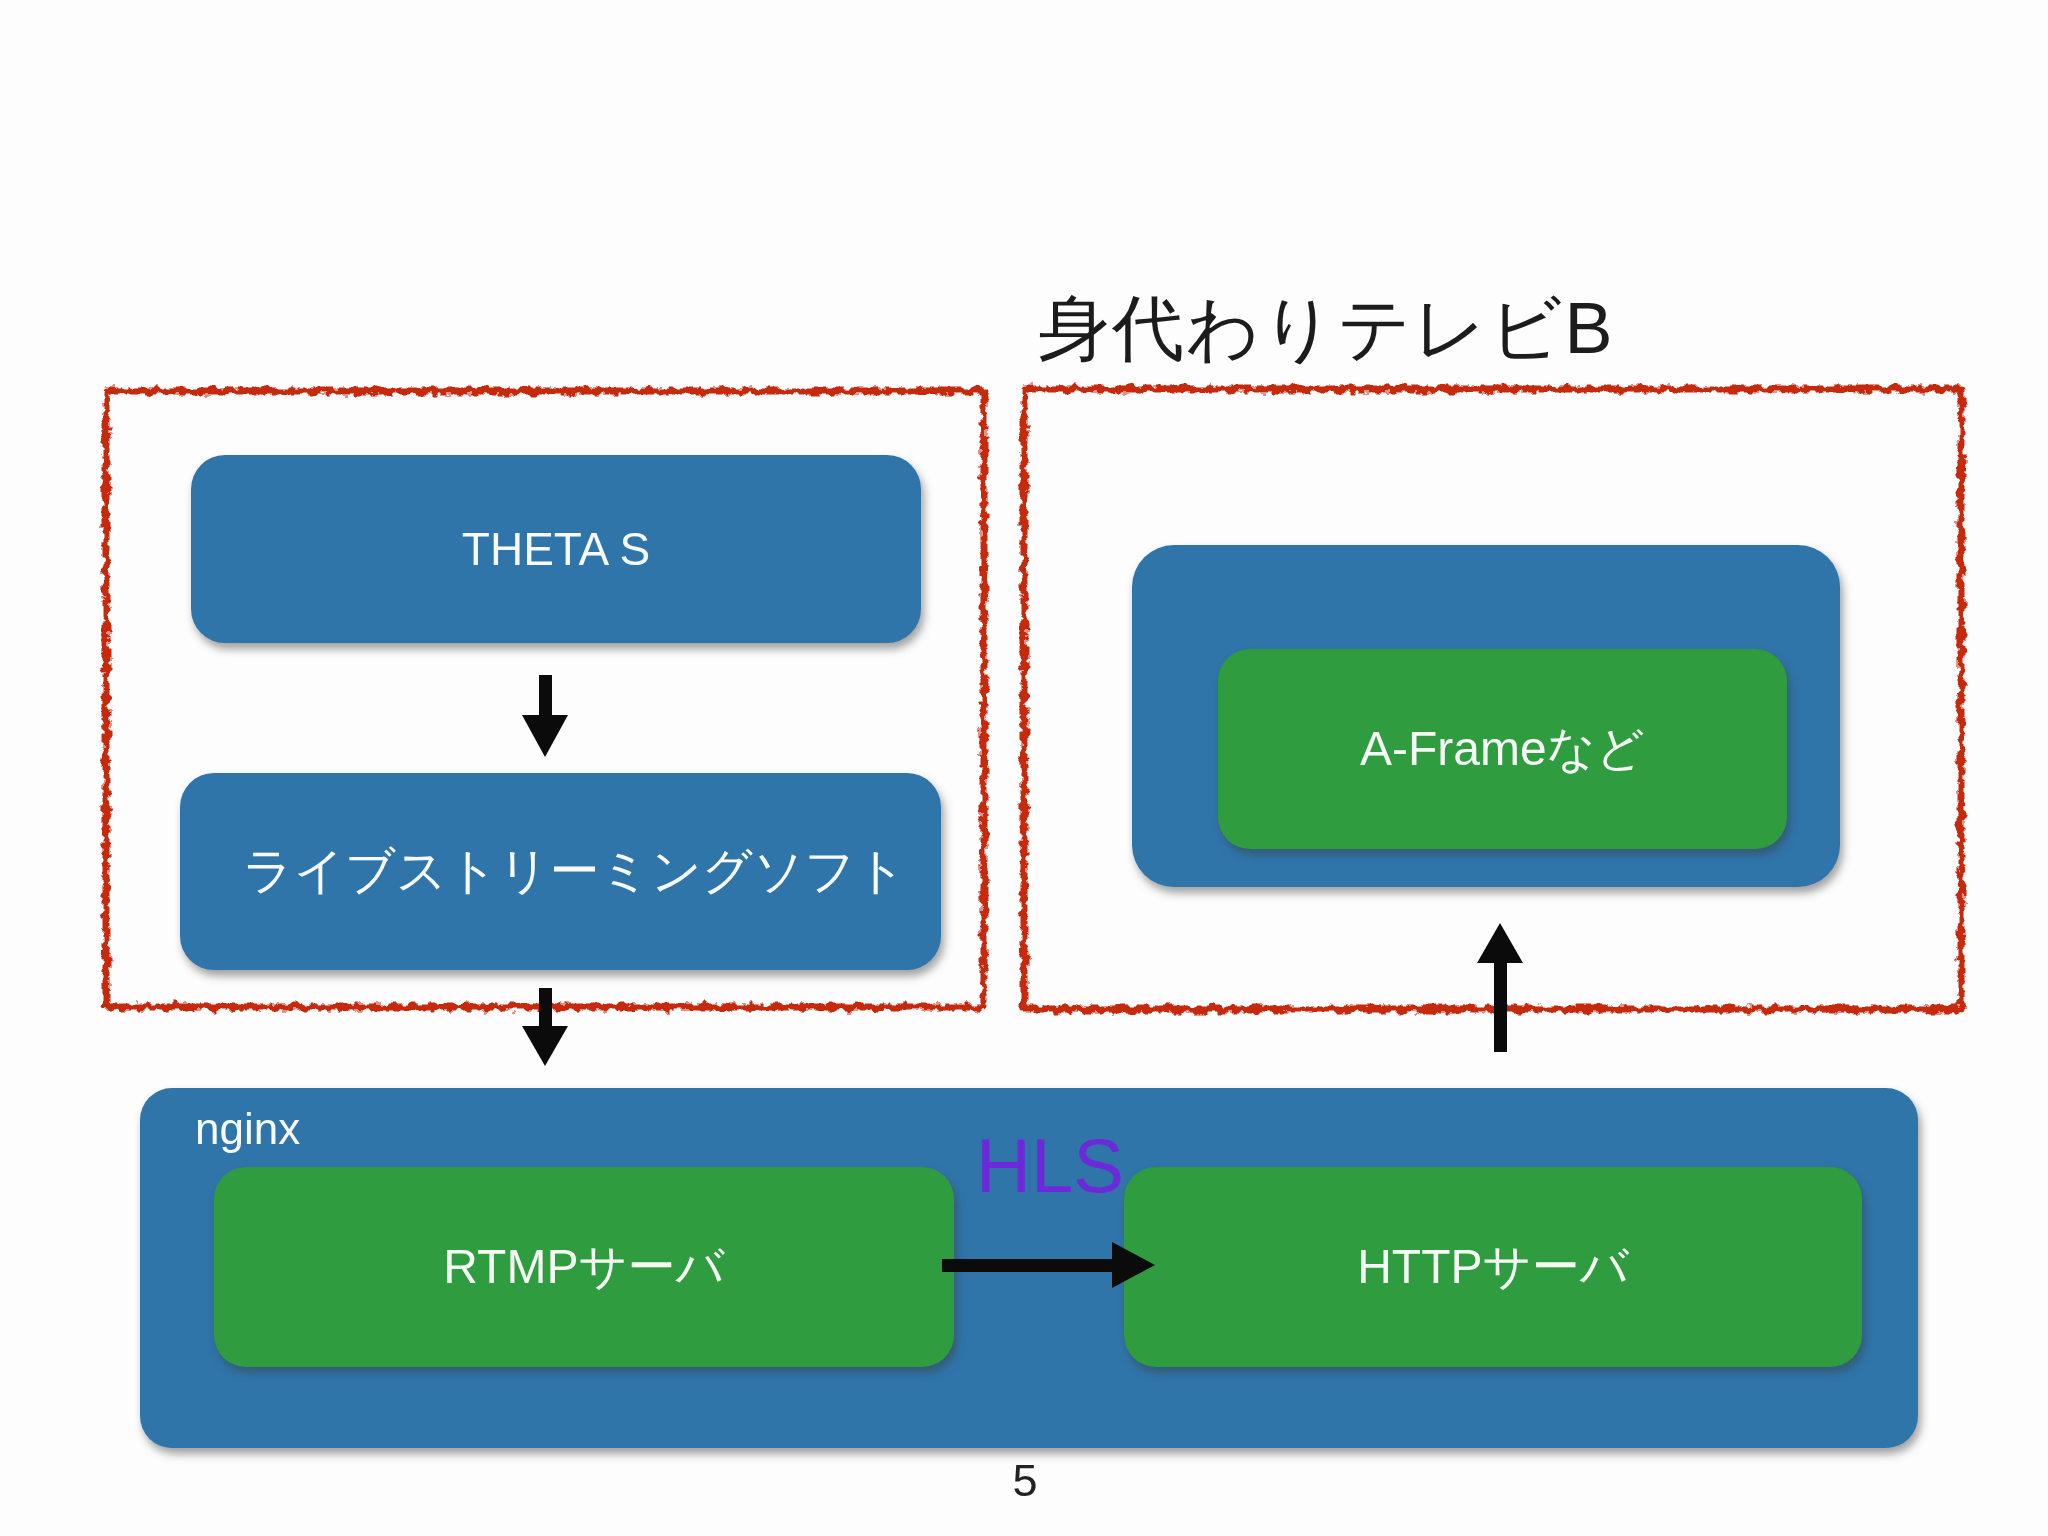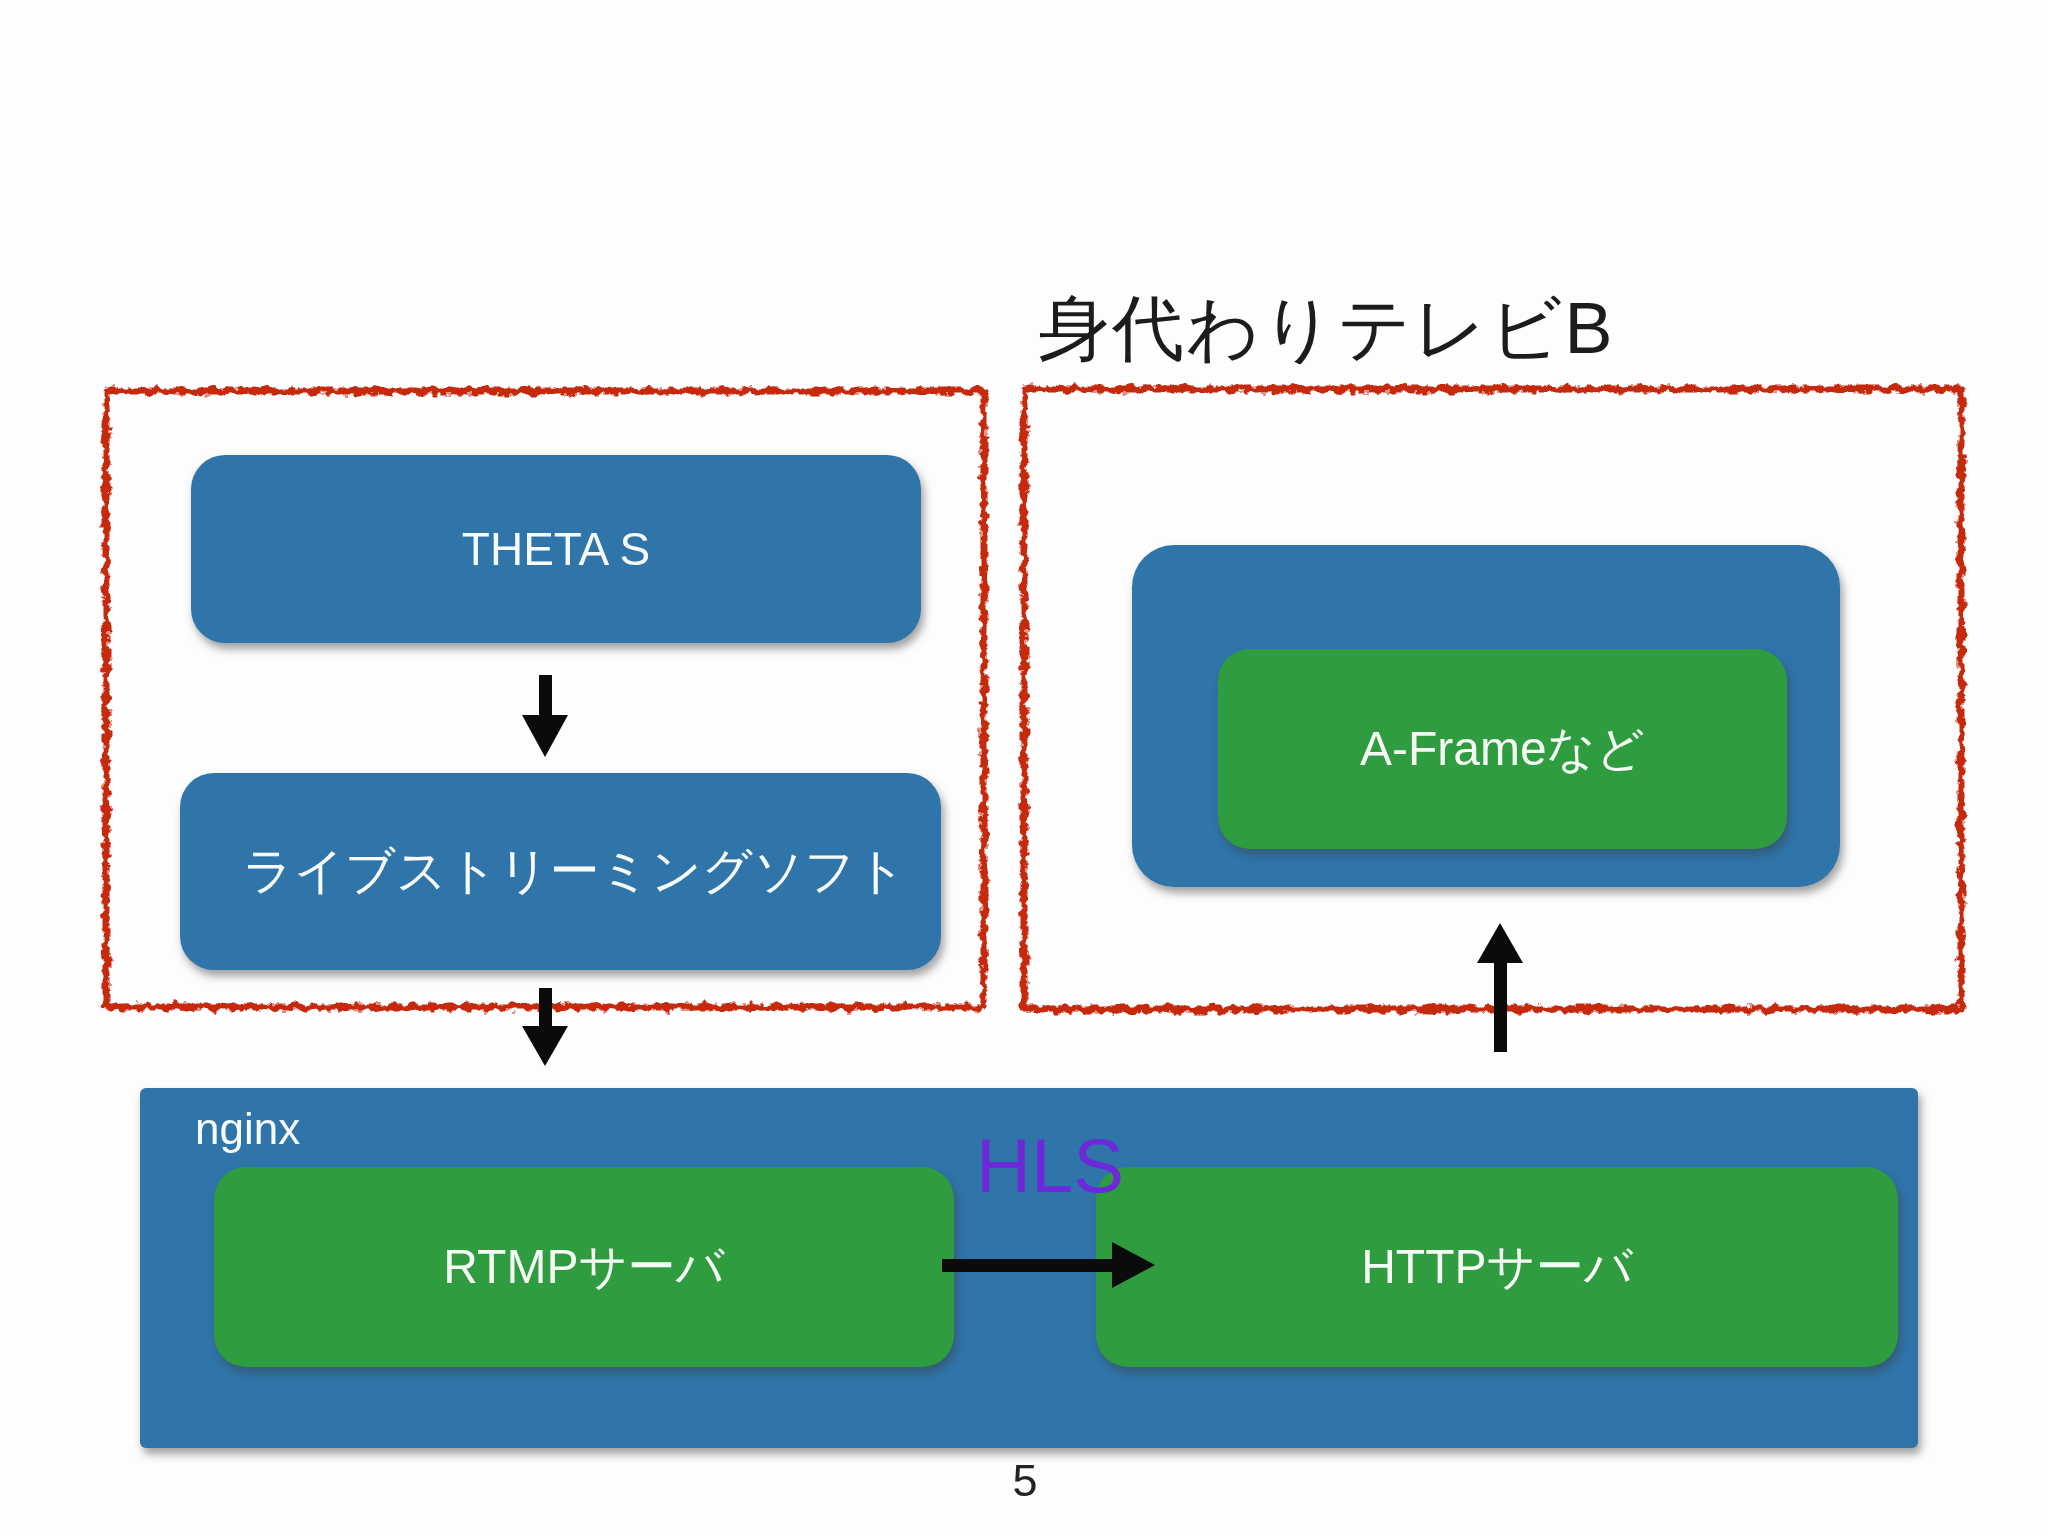--- a/index.html
+++ b/index.html
@@ -104,26 +104,26 @@
     <div class="greenbox" style="left:86px;top:104px;width:569px;height:200px;">
       <span class="boxlabel" style="font-size:48px;">A-Frameなど</span>
     </div>
   </div>
 
   <div class="arrow vert" style="left:1477px;top:923px;width:46px;">
     <div class="head" style="border-left:23px solid transparent;border-right:23px solid transparent;border-bottom:40px solid #0b0b0b;"></div>
     <div class="shaft" style="width:13px;height:89px;"></div>
   </div>
 
-  <div class="bluebox" style="left:140px;top:1088px;width:1778px;height:360px;border-radius:6px;justify-content:flex-start;">
+  <div class="bluebox" style="left:140px;top:1088px;width:1778px;height:360px;border-radius:32px;justify-content:flex-start;">
     <div class="corner-label" style="position:absolute;left:55px;top:16px;font-size:44px;">nginx</div>
     <div class="greenbox" style="left:62px;top:79px;width:740px;height:200px;margin-left:12px;">
       <span class="boxlabel" style="font-size:48px;">RTMPサーバ</span>
     </div>
-    <div class="greenbox" style="left:956px;top:79px;width:802px;height:200px;">
+    <div class="greenbox" style="left:984px;top:79px;width:738px;height:200px;">
       <span class="boxlabel" style="font-size:48px;">HTTPサーバ</span>
     </div>
   </div>
 
   <div class="hls" style="left:940px;top:1128px;width:220px;">HLS</div>
 
   <div class="arrow" style="left:942px;top:1242px;height:46px;">
     <div class="shaft" style="width:170px;height:13px;"></div>
     <div class="head" style="border-top:23px solid transparent;border-bottom:23px solid transparent;border-left:43px solid #0b0b0b;"></div>
   </div>

